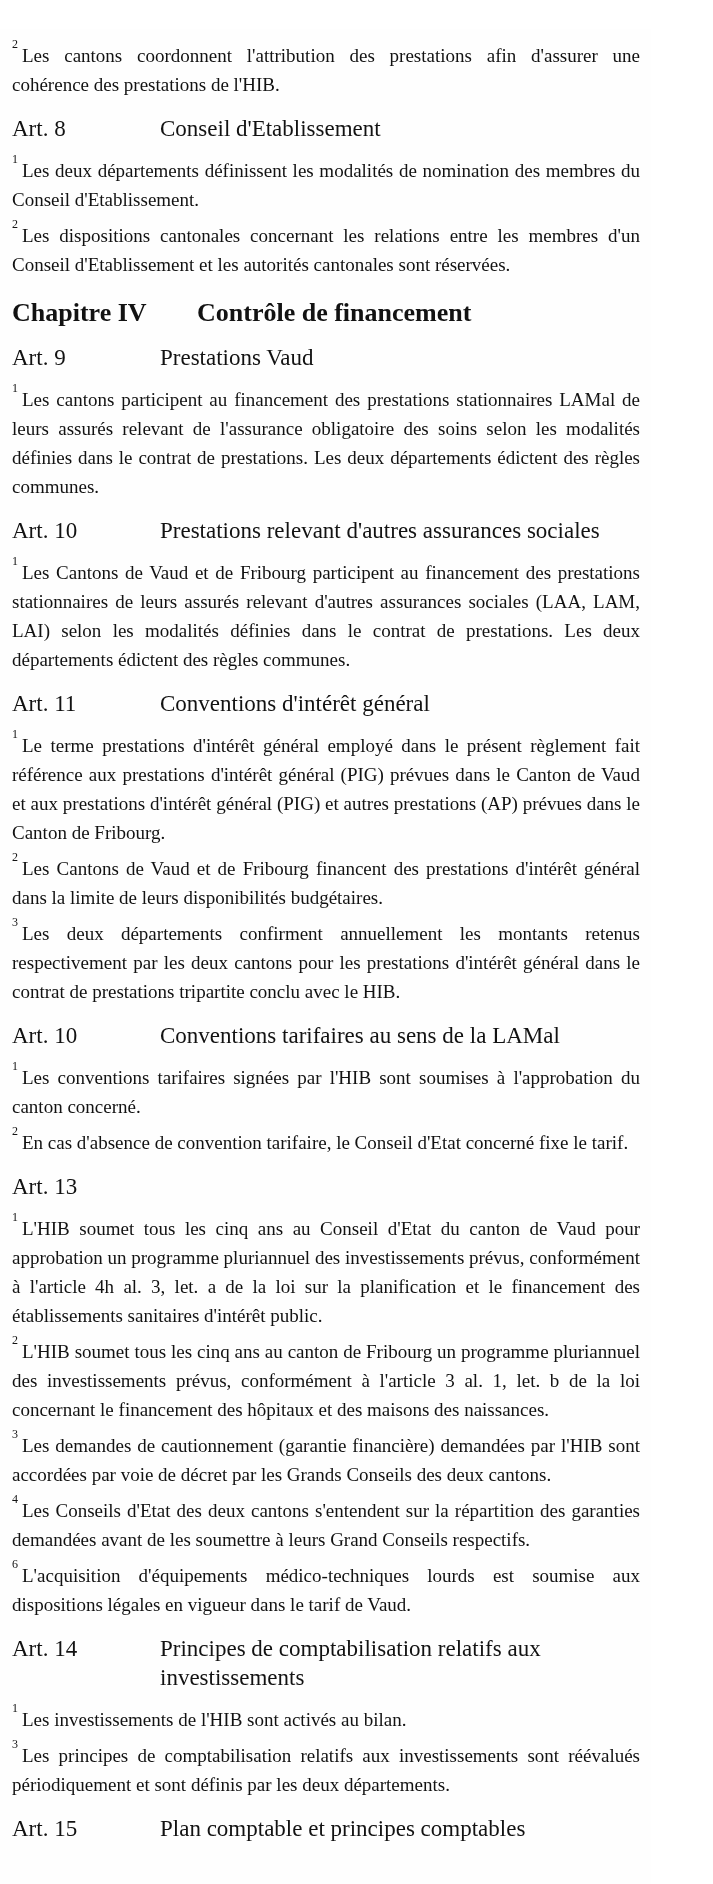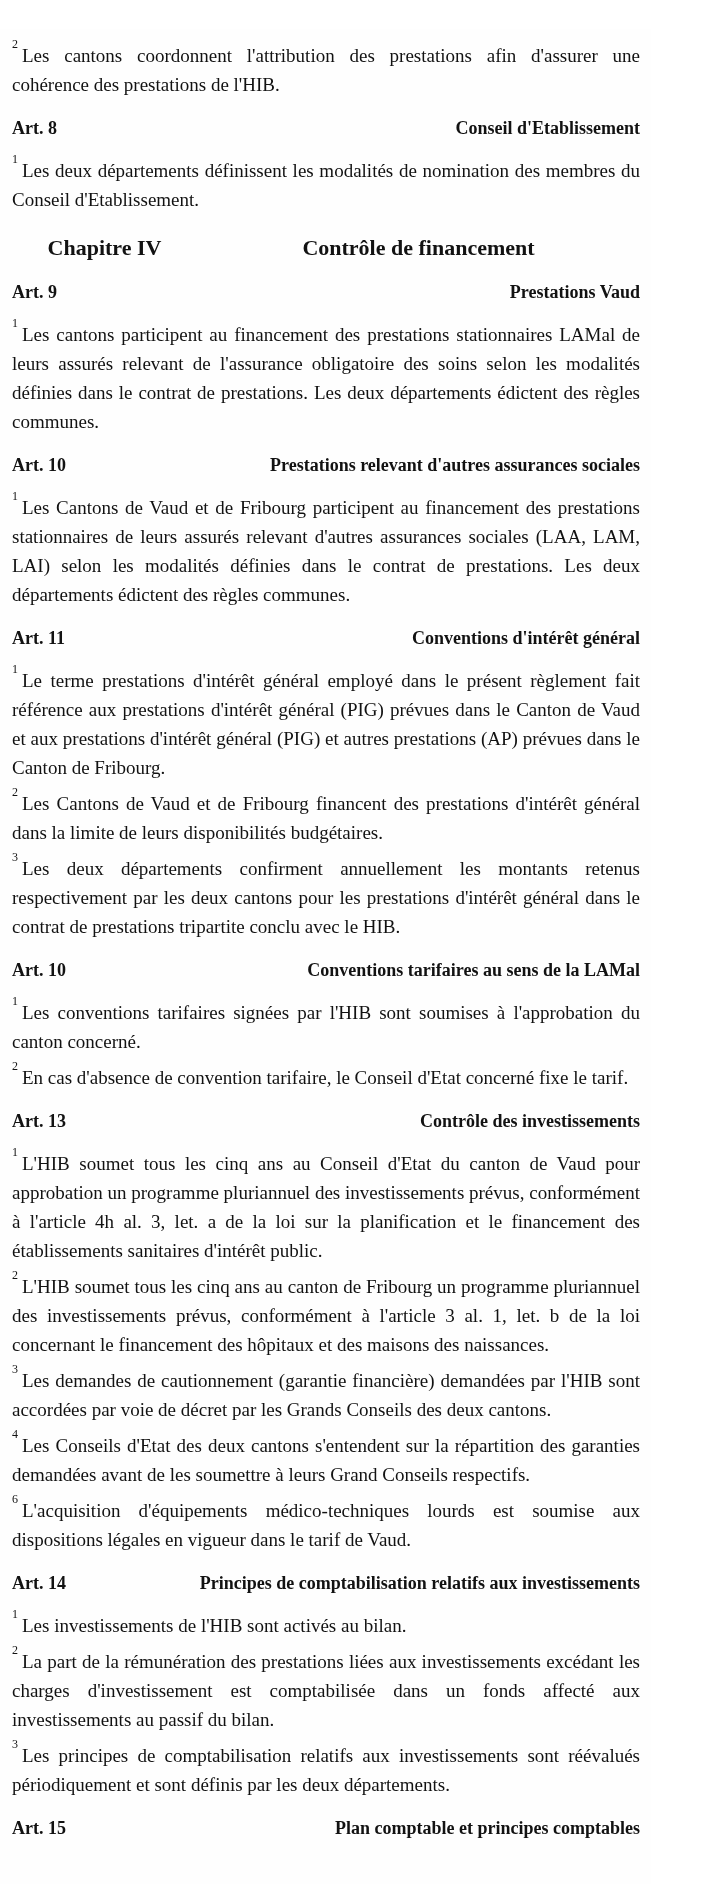--- a/index.html
+++ b/index.html
@@ -33,40 +33,38 @@
     display: inline-block;
     font-size: 12px;
     line-height: 0;
     position: relative;
     top: -7px;
     margin-right: 4px;
   }
   .article-heading {
     display: flex;
     align-items: baseline;
-    font-weight: bold;
-    font-size: 18px;
+    font-weight: normal;
+    font-size: 23px;
     line-height: 29px;
     margin: 15px 0 13px 0;
   }
   .article-heading .num {
     flex: 0 0 148px;
   }
   .article-heading .title {
     flex: 1 1 auto;
-    text-align: right;
   }
   .chapter-heading {
     display: flex;
     align-items: baseline;
     font-weight: bold;
-    font-size: 22px;
+    font-size: 26px;
     line-height: 31px;
     margin: 18px 0 14px 0;
-    text-align: center;
   }
   .chapter-heading .num {
     flex: 0 0 185px;
   }
   .chapter-heading .title {
     flex: 1 1 auto;
   }
 </style>
 </head>
 <body>
@@ -75,20 +73,21 @@
 
   <p class="para"><sup class="fnsup">2</sup><span>Les cantons coordonnent l'attribution des prestations afin d'assurer une cohérence des prestations de l'HIB.</span></p>
 
   <div class="article-heading">
     <span class="num">Art. 8</span>
     <span class="title">Conseil d'Etablissement</span>
   </div>
 
   <p class="para"><sup class="fnsup">1</sup><span>Les deux départements définissent les modalités de nomination des membres du Conseil d'Etablissement.</span></p>
 
+  <p class="para"><sup class="fnsup">2</sup><span>Les dispositions cantonales concernant les relations entre les membres d'un Conseil d'Etablissement et les autorités cantonales sont réservées.</span></p>
 
   <div class="chapter-heading">
     <span class="num">Chapitre IV</span>
     <span class="title">Contrôle de financement</span>
   </div>
 
   <div class="article-heading">
     <span class="num">Art. 9</span>
     <span class="title">Prestations Vaud</span>
   </div>
@@ -117,42 +116,40 @@
     <span class="num">Art. 10</span>
     <span class="title">Conventions tarifaires au sens de la LAMal</span>
   </div>
 
   <p class="para"><sup class="fnsup">1</sup><span>Les conventions tarifaires signées par l'HIB sont soumises à l'approbation du canton concerné.</span></p>
 
   <p class="para"><sup class="fnsup">2</sup><span>En cas d'absence de convention tarifaire, le Conseil d'Etat concerné fixe le tarif.</span></p>
 
   <div class="article-heading">
     <span class="num">Art. 13</span>
-    <span class="title">Contrôle des investissements</span>
   </div>
 
   <p class="para"><sup class="fnsup">1</sup><span>L'HIB soumet tous les cinq ans au Conseil d'Etat du canton de Vaud pour approbation un programme pluriannuel des investissements prévus, conformément à l'article 4h al. 3, let. a de la loi sur la planification et le financement des établissements sanitaires d'intérêt public.</span></p>
 
   <p class="para"><sup class="fnsup">2</sup><span>L'HIB soumet tous les cinq ans au canton de Fribourg un programme pluriannuel des investissements prévus, conformément à l'article 3 al. 1, let. b de la loi concernant le financement des hôpitaux et des maisons des naissances.</span></p>
 
   <p class="para"><sup class="fnsup">3</sup><span>Les demandes de cautionnement (garantie financière) demandées par l'HIB sont accordées par voie de décret par les Grands Conseils des deux cantons.</span></p>
 
   <p class="para"><sup class="fnsup">4</sup><span>Les Conseils d'Etat des deux cantons s'entendent sur la répartition des garanties demandées avant de les soumettre à leurs Grand Conseils respectifs.</span></p>
 
 
   <p class="para"><sup class="fnsup">6</sup><span>L'acquisition d'équipements médico-techniques lourds est soumise aux dispositions légales en vigueur dans le tarif de Vaud.</span></p>
 
   <div class="article-heading">
     <span class="num">Art. 14</span>
     <span class="title">Principes de comptabilisation relatifs aux investissements</span>
   </div>
 
   <p class="para"><sup class="fnsup">1</sup><span>Les investissements de l'HIB sont activés au bilan.</span></p>
 
-  <p class="para"><sup class="fnsup">2</sup><span>La part de la rémunération des prestations liées aux investissements excédant les charges d'investissement est comptabilisée dans un fonds affecté aux investissements au passif du bilan.</span></p>
 
   <p class="para"><sup class="fnsup">3</sup><span>Les principes de comptabilisation relatifs aux investissements sont réévalués périodiquement et sont définis par les deux départements.</span></p>
 
   <div class="article-heading">
     <span class="num">Art. 15</span>
     <span class="title">Plan comptable et principes comptables</span>
   </div>
 
 </div>
 

